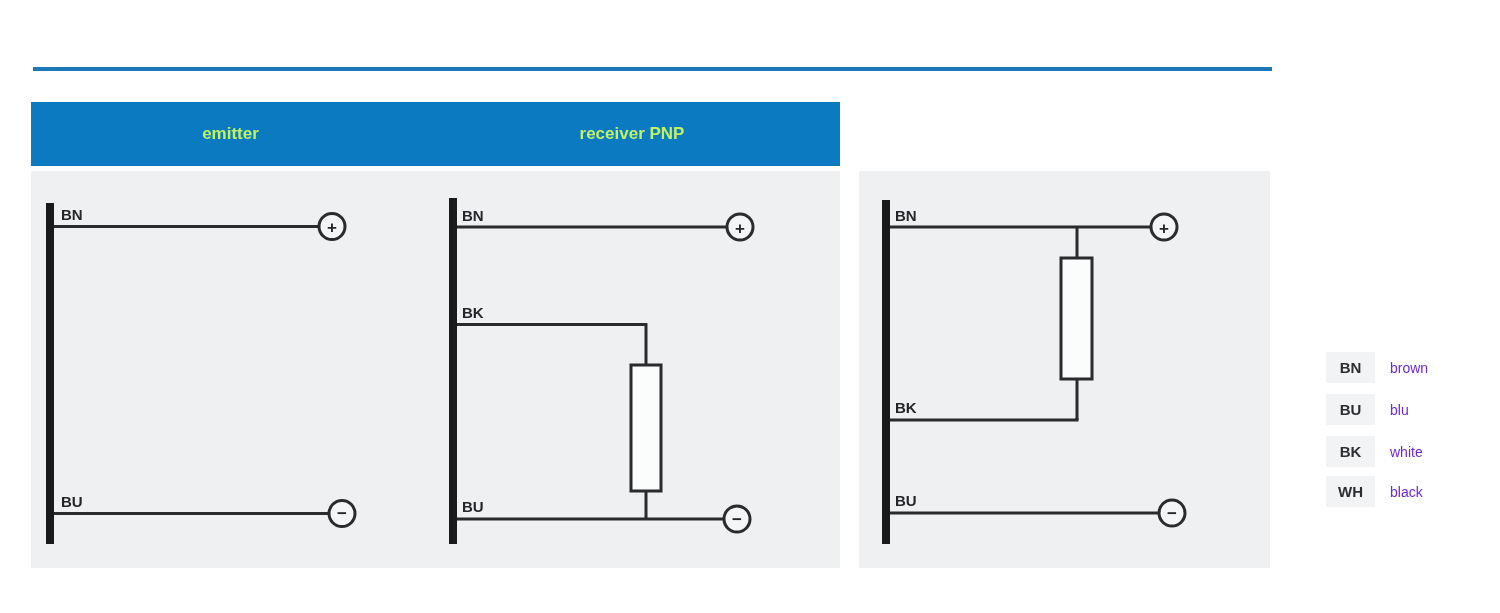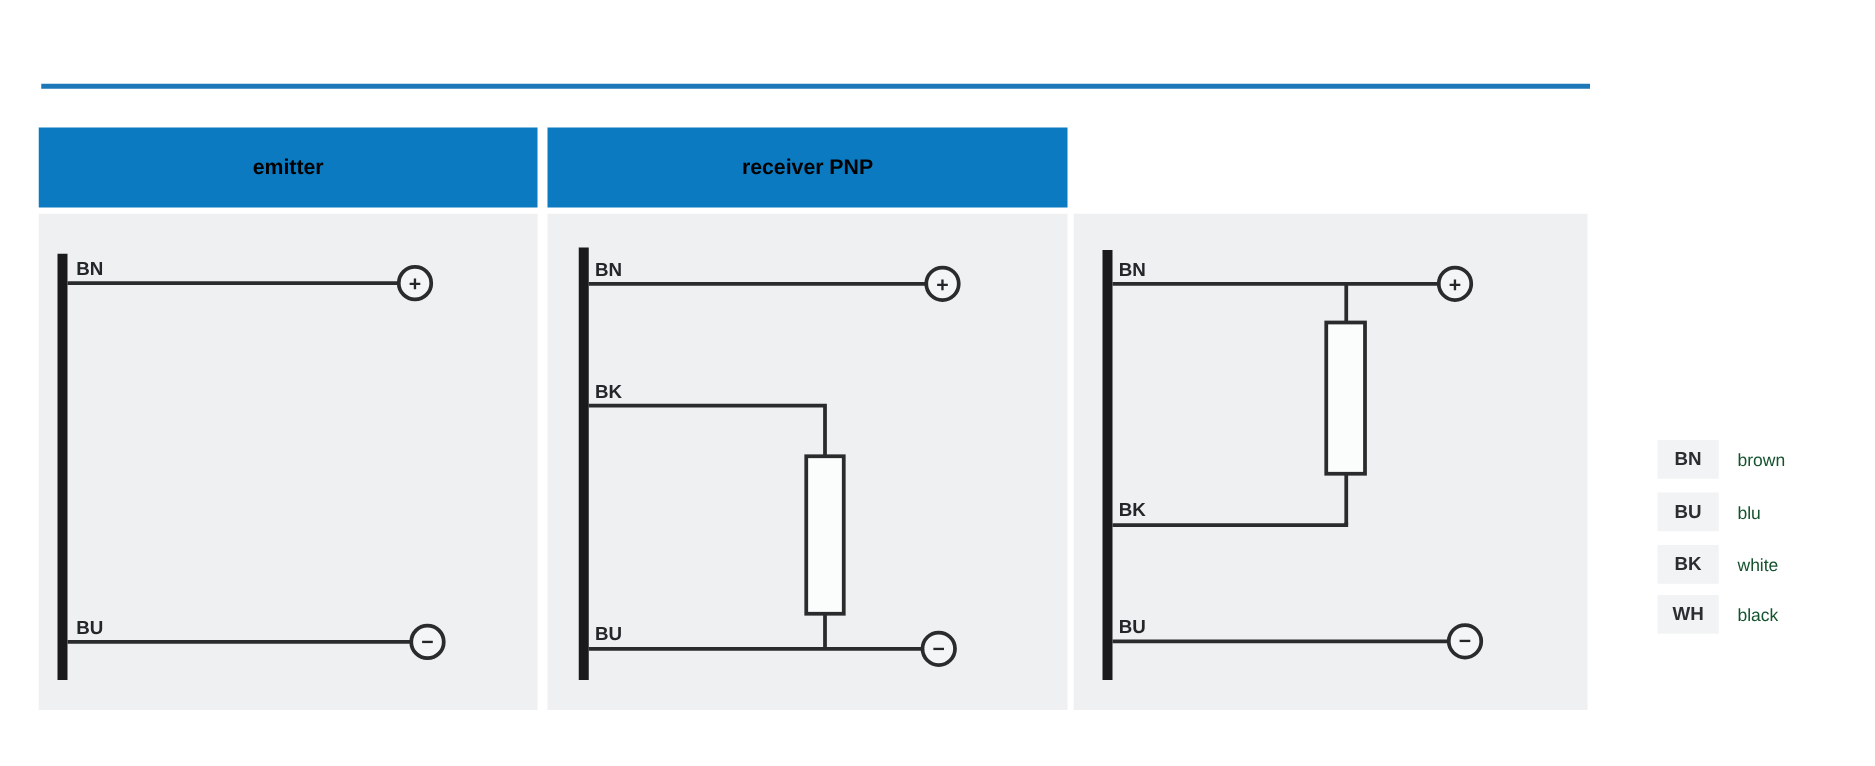--- a/index.html
+++ b/index.html
@@ -12,30 +12,30 @@
     font-size: 34px; font-weight: 400; letter-spacing: -0.5px;
     color: #1d88cb; white-space: nowrap;
   }
   .title-rule {
     position: absolute; left: 33px; top: 67px;
     width: 1239px; height: 4px; background: #1d78b8;
   }
 
   .panel-header {
     position: absolute; top: 102px; height: 64px;
-    background: #0b7ac1; color: #000000;
+    background: #0b7ac1; color: #bef264;
     font-size: 17px; font-weight: 700;
     display: flex; align-items: center; justify-content: center;
   }
   .panel-body {
     position: absolute; top: 171px; height: 397px;
     background: #eef0f1;
   }
   .p1 { left: 31px;  width: 399px; }
-  .p2 { left: 438px; width: 416px; }
+  .p2 { left: 424px; width: 416px; }
   .p3 { left: 859px; width: 411px; }
 
   svg { display: block; }
   svg text { font-family: "Liberation Sans", sans-serif; fill: #242629; }
   .wire-label { font-size: 15px; font-weight: 700; }
   .terminal-sign { font-size: 17px; font-weight: 700; text-anchor: middle; }
   .wire { stroke: #2a2b2d; stroke-width: 3; fill: none; }
   .rail { fill: #1a1a1c; }
   .load { fill: #fbfcfc; stroke: #2a2b2d; stroke-width: 3; }
   .terminal-ring { fill: #f3f5f6; stroke: #2a2b2d; stroke-width: 3; }
@@ -47,21 +47,21 @@
   .legend-row.r2 { top: 84px; }
   .legend-row.r3 { top: 124px; }
   .legend-chip {
     position: absolute; left: 0; top: 0; width: 49px; height: 31px;
     background: #f2f3f4; color: #2c2d30;
     font-size: 15px; font-weight: 700;
     display: flex; align-items: center; justify-content: center;
   }
   .legend-name {
     position: absolute; left: 64px; top: 0; height: 31px;
-    color: #14532d; font-size: 14px; display: flex; align-items: center;
+    color: #6d28d9; font-size: 14px; display: flex; align-items: center;
   }
 </style>
 </head>
 <body>
 
 <div class="page">
 
   <div class="title-rule"></div>
 
   <div class="panel-header p1">emitter</div>

